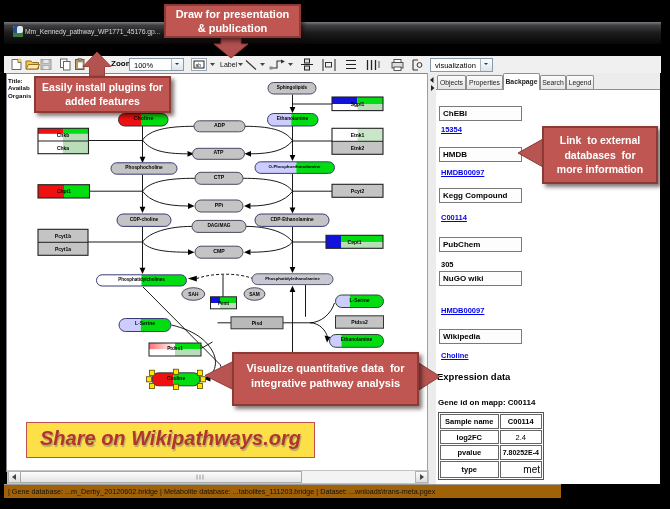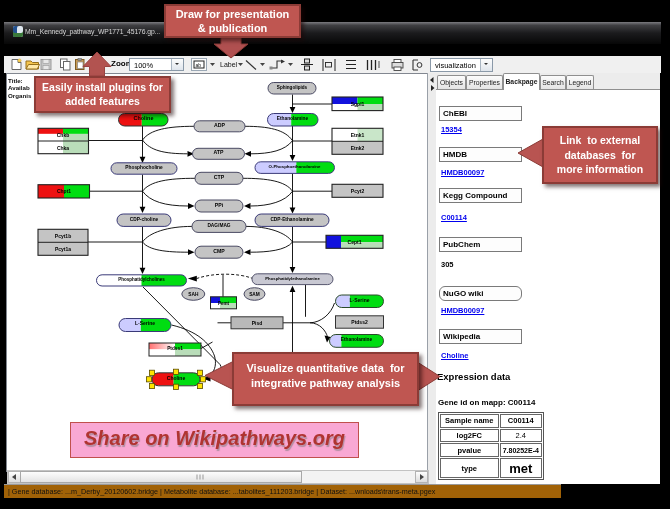--- a/index.html
+++ b/index.html
@@ -30,21 +30,21 @@
   .hbox{position:absolute;left:3px;width:78px;height:13px;background:#fdfdfd;border:1px solid #7a7a7a;
     font-size:8px;font-weight:bold;color:#000;line-height:13px;padding-left:3px;}
   .lnk{position:absolute;left:5px;font-size:7.5px;color:#0000ee;text-decoration:underline;font-weight:bold;}
   .statusbar{left:4px;top:484px;width:557px;height:13px;background:#a16207;border-top:1px solid #9a9a9a;}
   .statusbar div{position:absolute;left:4px;top:2px;font-size:7.2px;color:#111;white-space:nowrap;}
   .hscroll{left:7px;top:470px;width:420px;height:12px;background:#f3f3f3;border:1px solid #c3c3c3;}
   .sbtn{position:absolute;top:0;width:11px;height:10px;background:linear-gradient(#fefefe,#dcdcdc);border:1px solid #b3b3b3;}
   .sthumb{position:absolute;left:12px;top:0;width:280px;height:10px;background:linear-gradient(#fdfdfd,#e3e3e3);border:1px solid #a8a8a8;}
   .callout{position:absolute;background:#bf5651;border:2px solid #8b3b36;color:#fff;
     font-weight:bold;text-align:center;box-shadow:3px 3px 4px rgba(30,5,5,.55);z-index:41;}
-  .sharebox{left:26px;top:422px;width:287px;height:34px;background:#f9a8d4;border:1.5px solid #c0504d;z-index:41;margin-left:44px;}
+  .sharebox{left:26px;top:422px;width:287px;height:34px;background:#fde047;border:1.5px solid #c0504d;z-index:41;}
   .sharetxt{position:absolute;left:0;top:4px;width:100%;text-align:center;font-size:20px;font-weight:bold;font-style:italic;
     color:#b03431;text-shadow:1px 1.5px 1px rgba(120,120,120,.55);}
   svg{display:block;}
   .ovl{left:0;top:0;z-index:40;pointer-events:none;}
 </style>
 </head>
 <body>
 <div id="s">
 
 <div class="abs titlebar"></div>
@@ -368,21 +368,21 @@
     <div class="tab" style="left:130px;width:26px;">Legend</div>
   </div>
   <div class="hbox" style="top:33px;">ChEBI</div>
   <div class="lnk" style="top:52px;text-decoration:underline;">15354</div>
   <div class="hbox" style="top:74px;">HMDB</div>
   <div class="lnk" style="top:95px;">HMDB00097</div>
   <div class="hbox" style="top:115px;">Kegg Compound</div>
   <div class="lnk" style="top:140px;">C00114</div>
   <div class="hbox" style="top:164px;">PubChem</div>
   <div style="position:absolute;left:5px;top:187px;font-size:7.5px;font-weight:bold;color:#000;">305</div>
-  <div class="hbox" style="top:213px;border-radius:6px;">NuGO wiki</div>
+  <div class="hbox" style="top:198px;">NuGO wiki</div>
   <div class="lnk" style="top:233px;">HMDB00097</div>
   <div class="hbox" style="top:256px;">Wikipedia</div>
   <div class="lnk" style="top:278px;">Choline</div>
   <div style="position:absolute;left:1px;top:298px;font-size:9.5px;font-weight:bold;color:#000;">Expression data</div>
   <div style="position:absolute;left:2px;top:325px;font-size:8px;font-weight:bold;color:#000;">Gene id on mapp: C00114</div>
   <div style="position:absolute;left:2px;top:339px;width:104px;height:66px;border:1.5px solid #555;background:#fff;">
     <table style="border-collapse:separate;border-spacing:1.5px;width:100%;height:100%;table-layout:fixed;">
       <tbody>
             <tr>
               <td style="white-space:nowrap;overflow:hidden;border:1px solid #666;width:54%;text-align:center;font-size:7.5px;font-weight:bold;">Sample name</td>
@@ -391,21 +391,21 @@
       <tr>
               <td style="white-space:nowrap;overflow:hidden;border:1px solid #666;text-align:center;font-size:7.5px;font-weight:bold;">log2FC</td>
           <td style="white-space:nowrap;overflow:hidden;border:1px solid #666;text-align:center;font-size:7.5px;font-weight:normal;">2.4</td>
             </tr>
       <tr>
               <td style="white-space:nowrap;overflow:hidden;border:1px solid #666;text-align:center;font-size:7.5px;font-weight:bold;">pvalue</td>
           <td style="white-space:nowrap;overflow:hidden;border:1px solid #666;text-align:center;font-size:7px;font-weight:bold;">7.80252E-4</td>
             </tr>
       <tr>
               <td style="white-space:nowrap;overflow:hidden;border:1px solid #666;text-align:center;font-size:7.5px;font-weight:bold;">type</td>
-          <td style="white-space:nowrap;overflow:hidden;border:1px solid #666;text-align:center;font-size:13px;font-weight:bold;">met</td>
+          <td style="white-space:nowrap;overflow:hidden;border:1px solid #666;text-align:right;font-size:10px;font-weight:normal;">met</td>
             </tr>
     </tbody>
         </table>
   </div>
 </div>
 
 <div class="abs hscroll">
   <div class="sbtn" style="left:0;">
         <svg width="11" height="10">
           <polygon points="7,2 3,5 7,8" fill="#444"></polygon>

